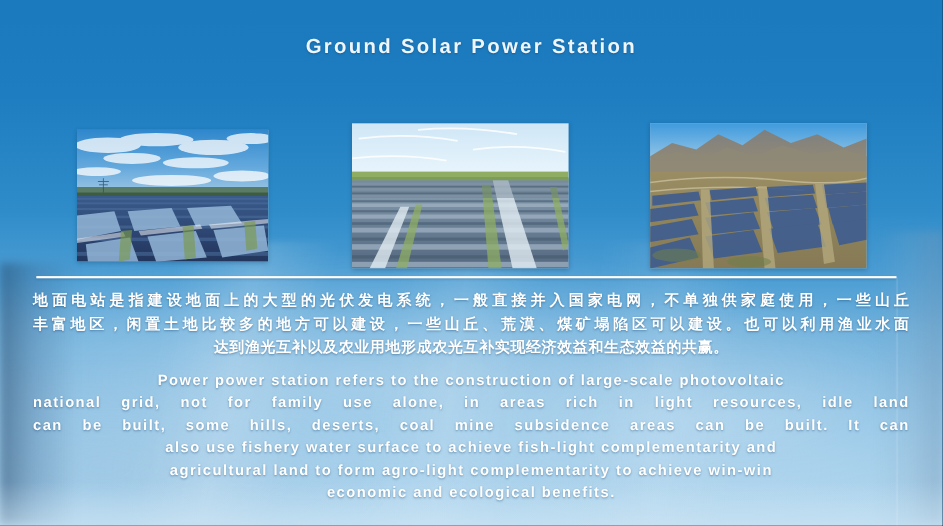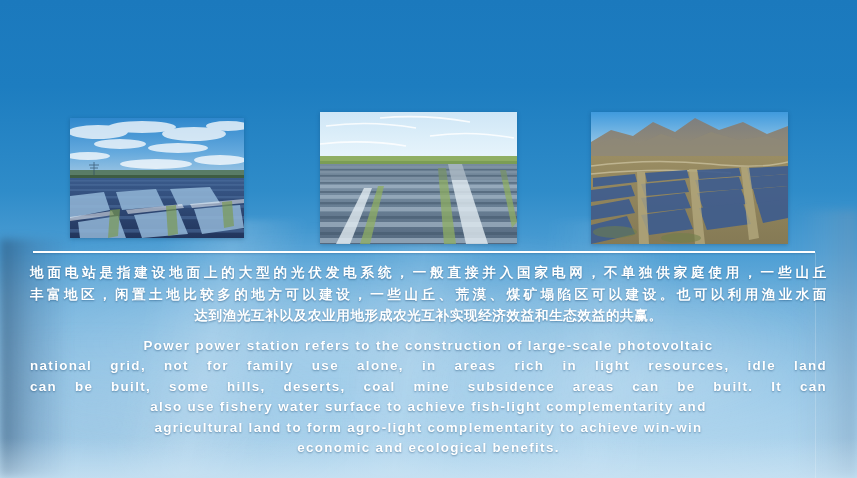--- a/index.html
+++ b/index.html
@@ -231,20 +231,21 @@
   <div class="bg-haze-c"></div>
   <div class="bg-haze-a"></div>
   <div class="bg-haze-b"></div>
   <div class="bg-streaks"></div>
   <div class="bg-edge-left"></div>
   <div class="bg-edge-right"></div>
   <div class="bg-bottom-glow"></div>
   <div class="bg-seam"></div>
 
   <div class="title-block">
+    <div class="title-en">Ground Solar Power Station</div>
   </div>
 
   <div class="photos">
 
     <div class="photo photo-1">
       <svg class="ph-canvas" viewBox="0 0 174 120" preserveAspectRatio="none">
         <defs>
           <linearGradient id="p1sky" x1="0" y1="0" x2="0" y2="1">
             <stop offset="0%" stop-color="#2f87cc"></stop>
             <stop offset="55%" stop-color="#64a9dd"></stop>

